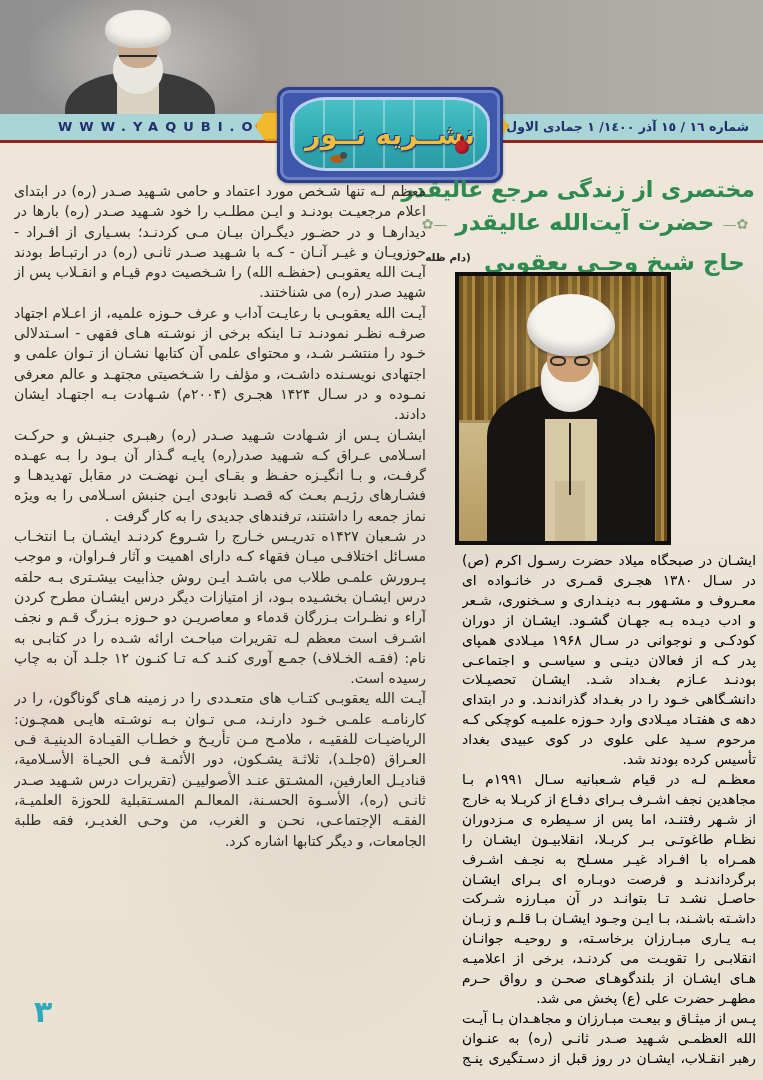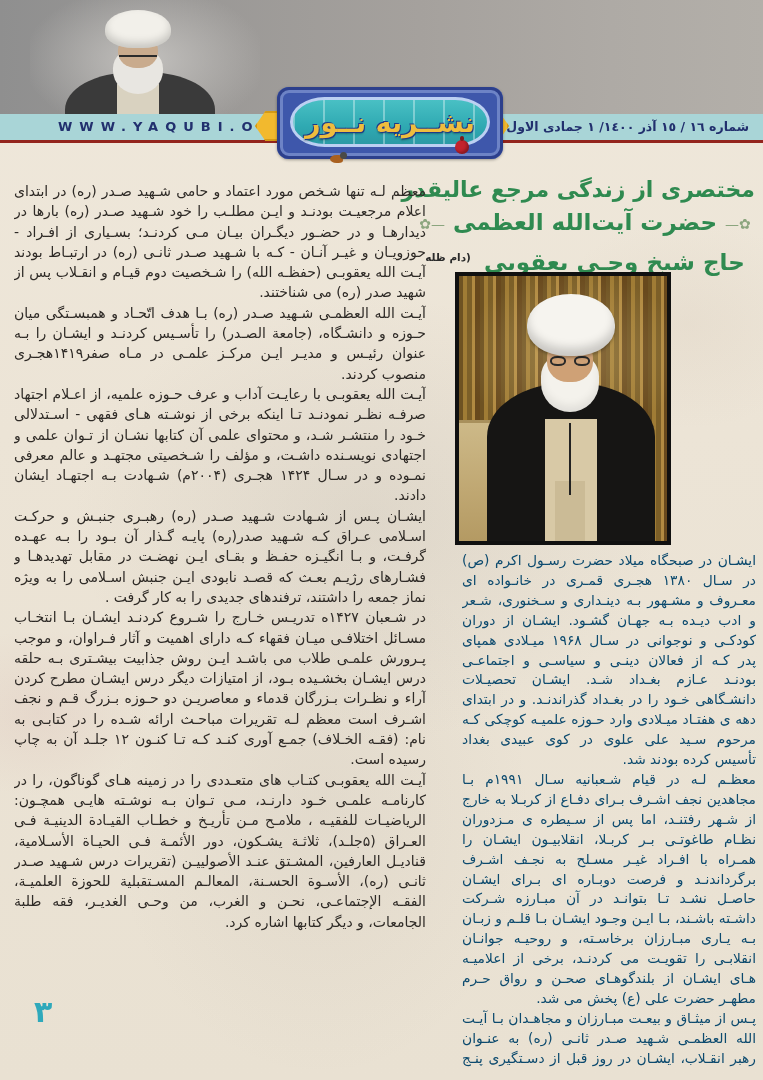--- a/index.html
+++ b/index.html
@@ -31,21 +31,21 @@
   .bp-turban{position:absolute;left:50px;top:6px;width:66px;height:38px;background:#f2f0ea;
     border-radius:50% 50% 42% 42%;box-shadow:inset 0 -5px 8px rgba(0,0,0,.18);}
   
   .strip{position:absolute;top:114px;left:0;width:763px;height:26px;background:#a9d5d7;
     border-bottom:3px solid #93251d;box-sizing:content-box;}
   .site-url{position:absolute;left:58px;top:5px;font-size:13px;font-weight:bold;
     color:#22306e;letter-spacing:7px;}
   .issue-info{position:absolute;right:14px;top:5px;font-size:12.5px;font-weight:bold;
     color:#22306e;direction:rtl;}
   
-  .masthead{position:absolute;left:277px;top:87px;width:226px;height:72px;
+  .masthead{position:absolute;left:277px;top:87px;width:226px;height:96px;
     background:#3e57ab;border-radius:12px;
     box-shadow:inset 0 0 0 3px #2c3f8c, inset 0 0 0 6px #6d83c6, 0 1px 3px rgba(0,0,0,.35);}
   .masthead-inner{position:absolute;left:13px;top:10px;right:13px;bottom:12px;
     background:
       repeating-linear-gradient(90deg, rgba(255,255,255,.35) 0 2px, rgba(255,255,255,0) 2px 30px),
       linear-gradient(180deg,#49c0c4 0%,#2fa9b2 60%,#2b9aa5 100%);
     border:3px solid #bcd0f2;border-radius:36px/26px;
     display:flex;align-items:center;justify-content:center;}
   .masthead-title{font-size:27px;font-weight:bold;color:#eebd3e;direction:rtl;
     text-shadow:1px 1px 0 #1e3a8a, -1px -1px 0 #1e3a8a, 0 2px 2px rgba(0,0,0,.3);}
@@ -91,21 +91,21 @@
   .fig-glasses{position:absolute;left:89px;top:80px;width:44px;height:10px;}
   .fig-glasses::before,.fig-glasses::after{content:"";position:absolute;top:0;width:16px;height:10px;
     border:2px solid #2a2a2a;border-radius:45%;box-sizing:border-box;}
   .fig-glasses::before{left:2px;} .fig-glasses::after{right:2px;}
   .fig-turban{position:absolute;left:68px;top:18px;width:88px;height:62px;background:#f6f4ef;
     border-radius:50% 50% 46% 46%;box-shadow:inset 0 -8px 10px rgba(0,0,0,.18), 0 2px 3px rgba(0,0,0,.25);}
   
   .left-col{position:absolute;left:14px;top:181px;width:412px;height:838px;direction:rtl;
     text-align:justify;font-size:14px;line-height:20.3px;color:#2e2a26;overflow:hidden;}
   .right-col{position:absolute;left:462px;top:551px;width:294px;height:516px;direction:rtl;
-    text-align:justify;font-size:13.8px;line-height:19.9px;color:#0c4a6e;overflow:hidden;}
+    text-align:justify;font-size:13.8px;line-height:19.9px;color:#000000;overflow:hidden;}
   .left-col p,.right-col p{margin:0;}
   
   .page-num{position:absolute;left:34px;top:994px;font-size:30px;font-weight:bold;color:#2fa9bb;}
 </style>
 </head>
 <body>
 
 <div class="page">
   <div class="page-texture"></div>
 
@@ -136,21 +136,21 @@
   <div class="bird">
     <div class="bird-body"></div>
     <div class="bird-head"></div>
   </div>
   <div class="pomegranate"></div>
 
   <div class="title-block">
     <div class="title-l1">مختصری از زندگی مرجع عالیقدر</div>
     <div class="title-l2">
       <span class="flourish">✿—</span>
-      <span>حضرت آیت‌الله العظمی</span>
+      <span>حضرت آیت‌الله عالیقدر</span>
       <span class="flourish">—✿</span>
     </div>
     <div class="title-l3">
       <span>حاج شیخ وحـی یعقوبی</span>
       <span class="honorific">(دام ظله الوارف)</span>
     </div>
   </div>
 
   <div class="main-photo">
     <div class="couch"></div>
@@ -159,21 +159,20 @@
     <div class="fig-sash"></div>
     <div class="fig-cable"></div>
     <div class="fig-beard"></div>
     <div class="fig-face"></div>
     <div class="fig-glasses"></div>
     <div class="fig-turban"></div>
   </div>
 
   <div class="left-col">
     <p>معظم لـه تنها شـخص مورد اعتماد و حامی شـهید صـدر (ره) در ابتدای اعلام مرجعیـت بودنـد و ایـن مطلـب را خود شـهید صـدر (ره) بارها در دیدارهـا و در حضـور دیگـران بیـان مـی کردنـد؛ بسـیاری از افـراد - حوزویـان و غیـر آنـان - کـه با شـهید صـدر ثانـی (ره) در ارتبـاط بودند آیـت الله یعقوبـی (حفظـه الله) را شـخصیت دوم قیـام و انقـلاب پس از شهید صدر (ره) می شناختند.</p>
-    <p>آیـت الله العظمـی شـهید صـدر (ره) بـا هدف اتّحـاد و همبسـتگی میان حـوزه و دانشـگاه، (جامعة الصـدر) را تأسـیس کردنـد و ایشـان را بـه عنوان رئیـس و مدیـر ایـن مرکـز علمـی در مـاه صفر۱۴۱۹هجـری منصوب کردند.</p>
     <p>آیـت الله یعقوبـی با رعایـت آداب و عرف حـوزه علمیه، از اعـلام اجتهاد صرفـه نظـر نمودنـد تـا اینکه برخی از نوشـته هـای فقهی - اسـتدلالی خـود را منتشـر شـد، و محتوای علمی آن کتابها نشـان از تـوان علمی و اجتهادی نویسـنده داشـت، و مؤلف را شـخصیتی مجتهـد و عالم معرفی نمـوده و در سـال ۱۴۲۴ هجـری (۲۰۰۴م) شـهادت بـه اجتهـاد ایشان دادند.</p>
     <p>ایشـان پـس از شـهادت شـهید صـدر (ره) رهبـری جنبـش و حرکـت اسـلامی عـراق کـه شـهید صدر(ره) پایـه گـذار آن بـود را بـه عهـده گرفـت، و بـا انگیـزه حفـظ و بقـای ایـن نهضـت در مقابل تهدیدهـا و فشـارهای رژیـم بعـث که قصـد نابودی ایـن جنبش اسـلامی را به ویژه نماز جمعه را داشتند، ترفندهای جدیدی را به کار گرفت .</p>
     <p>در شـعبان ۱۴۲۷ه تدریـس خـارج را شـروع کردنـد ایشـان بـا انتخـاب مسـائل اختلافـی میـان فقهاء کـه دارای اهمیت و آثار فـراوان، و موجب پـرورش علمـی طلاب می باشـد ایـن روش جذابیت بیشـتری بـه حلقه درس ایشـان بخشـیده بـود، از امتیازات دیگر درس ایشـان مطرح کردن آراء و نظـرات بـزرگان قدماء و معاصریـن دو حـوزه بـزرگ قـم و نجف اشـرف است معظم لـه تقریرات مباحـث ارائه شـده را در کتابـی به نام: (فقـه الخـلاف) جمـع آوری کنـد کـه تـا کنـون ۱۲ جلـد آن به چاپ رسیده است.</p>
     <p>آیـت الله یعقوبـی کتـاب های متعـددی را در زمینه هـای گوناگون، را در کارنامـه علمـی خـود دارنـد، مـی تـوان بـه نوشـته هایـی همچـون: الریاضیـات للفقیـه ، ملامـح مـن تأریـخ و خطـاب القیـادة الدینیـة فـی العـراق (۵جلـد)، ثلاثـة یشـکون، دور الأئمـة فـی الحیـاة الأسـلامیة، قنادیـل العارفین، المشـتق عنـد الأصولییـن (تقریرات درس شـهید صـدر ثانـی (ره)، الأسـوة الحسـنة، المعالـم المسـتقبلیة للحوزة العلمیـة، الفقـه الإجتماعـی، نحـن و الغرب، من وحـی الغدیـر، فقه طلبة الجامعات، و دیگر کتابها اشاره کرد.</p>
   </div>
 
   <div class="right-col">
     <p>ایشـان در صبحگاه میلاد حضرت رسـول اکرم (ص) در سـال ۱۳۸۰ هجـری قمـری در خانـواده ای معـروف و مشـهور بـه دینـداری و سـخنوری، شـعر و ادب دیـده بـه جهـان گشـود. ایشـان از دوران کودکـی و نوجوانی در سـال ۱۹۶۸ میـلادی همپای پدر کـه از فعالان دینـی و سیاسـی و اجتماعـی بودنـد عـازم بغـداد شـد. ایشـان تحصیـلات دانشـگاهی خـود را در بغـداد گذراندنـد. و در ابتدای دهه ی هفتـاد میـلادی وارد حـوزه علمیـه کوچکی کـه مرحوم سـید علی علوی در کوی عبیدی بغداد تأسیس کرده بودند شد.</p>
     <p>معظـم لـه در قیام شـعبانیه سـال ۱۹۹۱م بـا مجاهدین نجف اشـرف بـرای دفـاع از کربـلا به خارج از شـهر رفتنـد، اما پس از سـیطره ی مـزدوران نظـام طاغوتـی بـر کربـلا، انقلابیـون ایشـان را همـراه با افـراد غیـر مسـلح به نجـف اشـرف برگرداندنـد و فرصت دوبـاره ای بـرای ایشـان حاصـل نشـد تـا بتوانـد در آن مبـارزه شـرکت داشـته باشـند، بـا ایـن وجـود ایشـان بـا قلـم و زبـان بـه یـاری مبـارزان برخاسـته، و روحیـه جوانـان انقلابـی را تقویـت می کردنـد، برخی از اعلامیـه هـای ایشـان از بلندگوهـای صحـن و رواق حـرم مطهـر حضرت علی (ع) پخش می شد.</p>
     <p>پـس از میثـاق و بیعـت مبـارزان و مجاهـدان بـا آیـت الله العظمـی شـهید صـدر ثانـی (ره) به عنـوان رهبر انقـلاب، ایشـان در روز قبل از دسـتگیری پنـج گـروه را بـرای رهبـری و هدایـت ایـن نهضـت تشـکیل داده بودنـد شـهید صـدر، آیـت الله یعقوبـی را بـه عنـوان مسـئول گـروه سیاسـی و مطبوعاتـی این قیام گماشـتند؛ امـا در روز دوم، نیروهـای رژیـم بعـث بـه نجف اشـرف هجـوم بـرده و مانـع فعالیت های آنان شد.</p>

